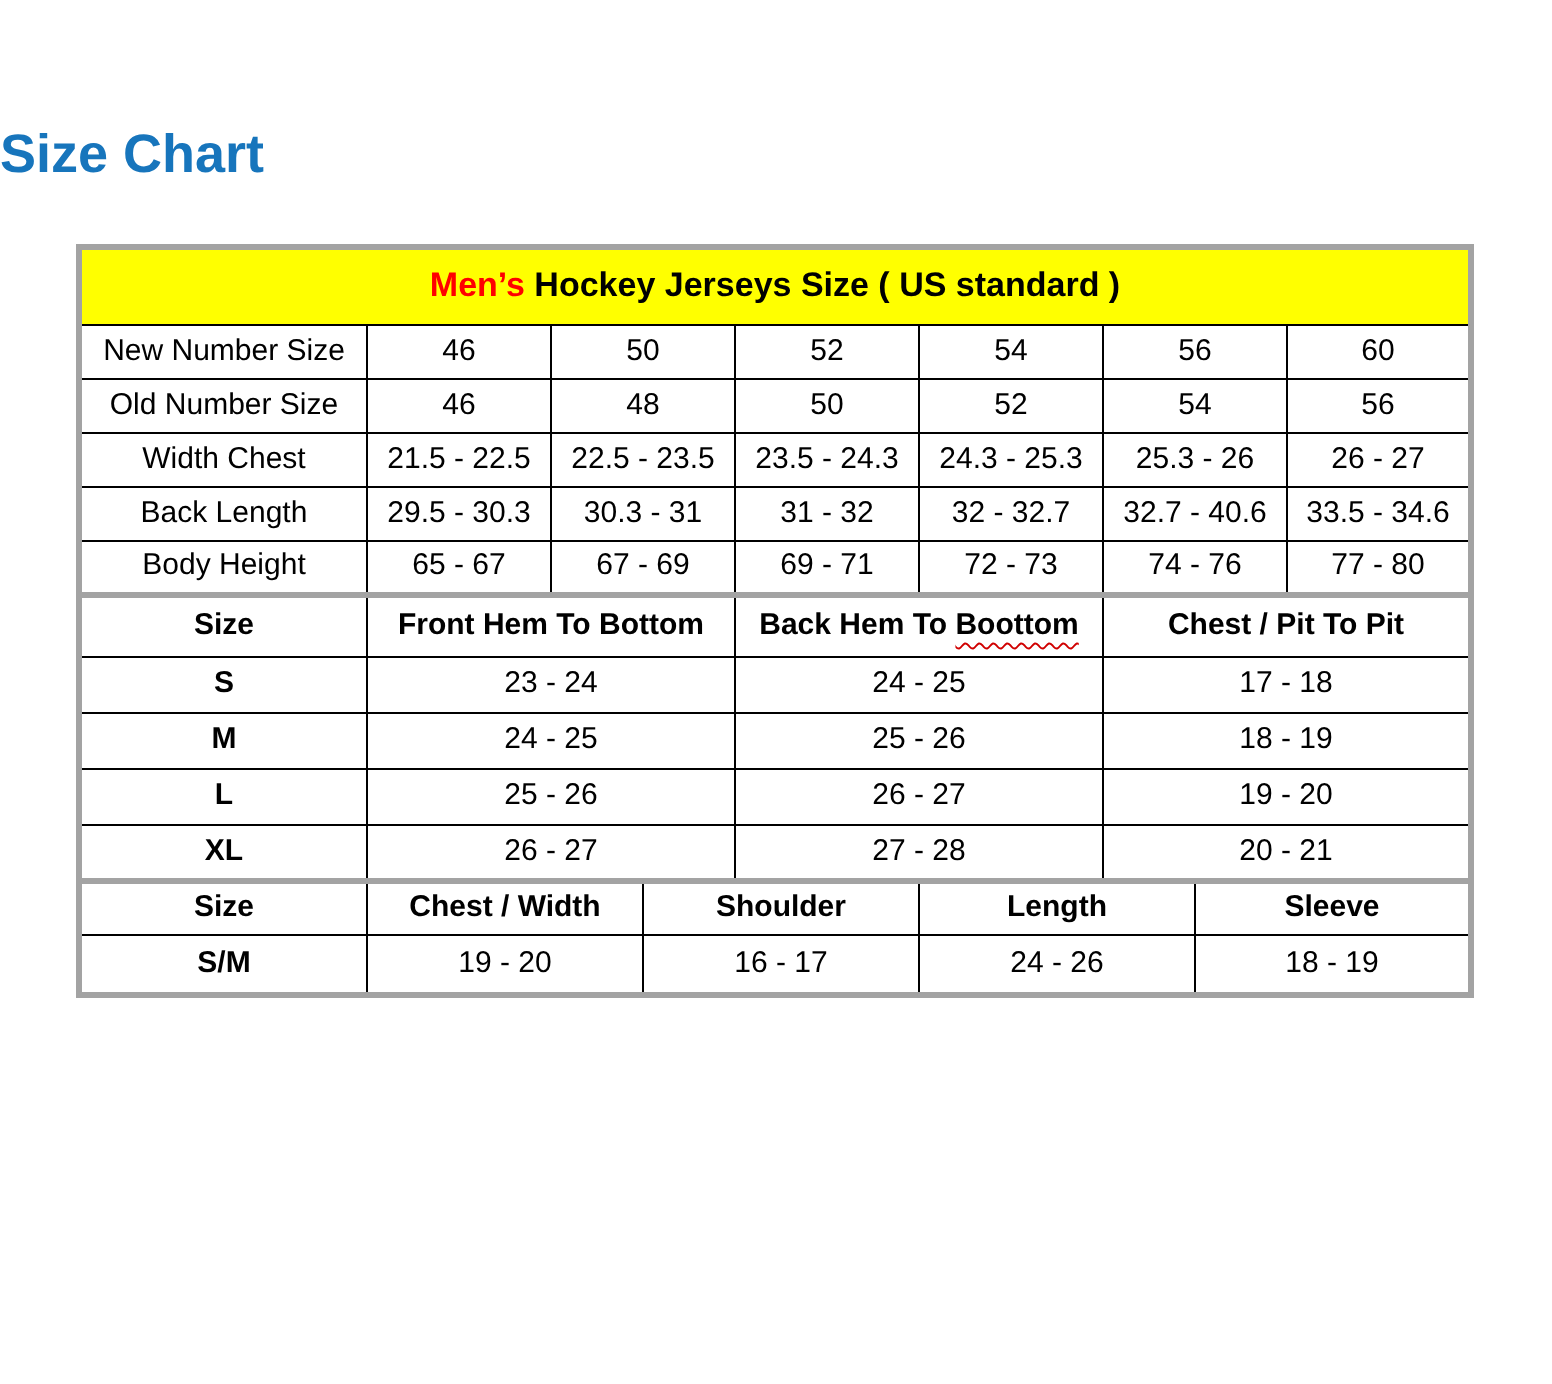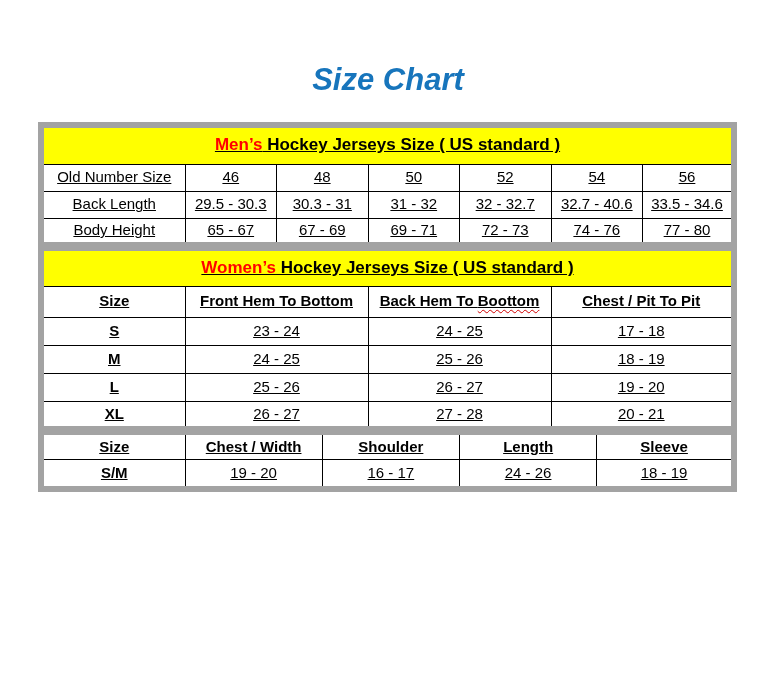--- a/index.html
+++ b/index.html
@@ -1,25 +1,25 @@
 <!DOCTYPE html>
 <html><head>
 <meta charset="utf-8">
 <style>
   html,body{margin:0;padding:0;}
   .page{
     position:relative;width:776px;height:692px;background:#ffffff;
     font-family:"Liberation Sans",sans-serif;color:#000;overflow:hidden;
   }
   .title{
-    position:absolute;top:62px;left:0;right:0;margin:0;text-align:center;
-    font-size:31px;font-weight:700;color:#1775bc;letter-spacing:0px;font-style:italic;
+    position:absolute;top:62px;left:0;right:0;margin:0;text-align:left;
+    font-size:27px;font-weight:700;color:#1775bc;letter-spacing:0px;
   }
   .chart{position:absolute;left:38px;top:122px;width:699px;}
-  table{width:100%;border-collapse:collapse;table-layout:fixed;border:6px solid #a3a3a3;text-decoration:underline;}
+  table{width:100%;border-collapse:collapse;table-layout:fixed;border:3px solid #a3a3a3;}
   table + table{margin-top:-3px;}
   th,td{
     border:1.5px solid #000;text-align:center;vertical-align:middle;
     padding:0 2px;font-size:15px;line-height:1.1;overflow:hidden;white-space:nowrap;
   }
   th{font-weight:700;}
   td{font-weight:400;}
   td.label-bold{font-weight:700;}
   .band{
     background:#ffff00;font-weight:700;font-size:17px;
@@ -56,27 +56,45 @@
           <col>
           <col>
           <col>
           <col>
         </colgroup>
       <tbody>
           <tr class="band-row">
         <th colspan="7" class="band"><span class="hl">Men’s</span><span> Hockey Jerseys Size ( US standard )</span></th>
       </tr>
       <tr class="data-row">
+        <td class="label">New Number Size</td>
+        <td>46</td>
+        <td>50</td>
+        <td>52</td>
+        <td>54</td>
+        <td>56</td>
+        <td>60</td>
+      </tr>
+      <tr class="data-row">
         <td class="label">Old Number Size</td>
         <td>46</td>
         <td>48</td>
         <td>50</td>
         <td>52</td>
         <td>54</td>
         <td>56</td>
+      </tr>
+      <tr class="data-row">
+        <td class="label">Width Chest</td>
+        <td>21.5 - 22.5</td>
+        <td>22.5 - 23.5</td>
+        <td>23.5 - 24.3</td>
+        <td>24.3 - 25.3</td>
+        <td>25.3 - 26</td>
+        <td>26 - 27</td>
       </tr>
       <tr class="data-row">
         <td class="label">Back Length</td>
         <td>29.5 - 30.3</td>
         <td>30.3 - 31</td>
         <td>31 - 32</td>
         <td>32 - 32.7</td>
         <td>32.7 - 40.6</td>
         <td>33.5 - 34.6</td>
       </tr>
@@ -93,23 +111,20 @@
       </table>
 
     <table class="t-women">
       <colgroup>
           <col style="width:144px">
           <col>
           <col>
           <col>
         </colgroup>
       <tbody>
-          <tr class="band-row">
-        <th colspan="4" class="band"><span class="hl">Women’s</span><span> Hockey Jerseys Size ( US standard )</span></th>
-      </tr>
       <tr class="head-row">
         <th>Size</th>
         <th>Front Hem To Bottom</th>
         <th><span>Back Hem To </span><span class="typo">Boottom</span></th>
         <th>Chest / Pit To Pit</th>
       </tr>
       <tr class="data-row">
         <td class="label-bold">S</td>
         <td>23 - 24</td>
         <td>24 - 25</td>

